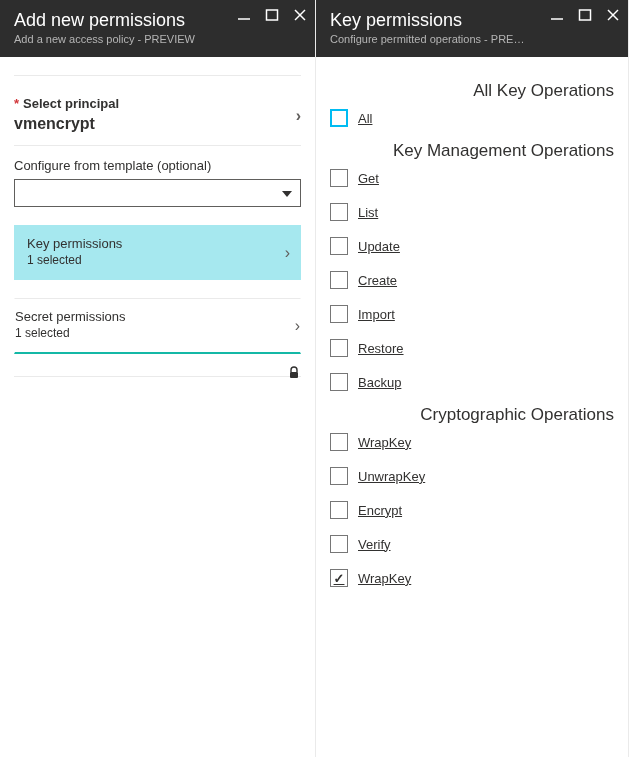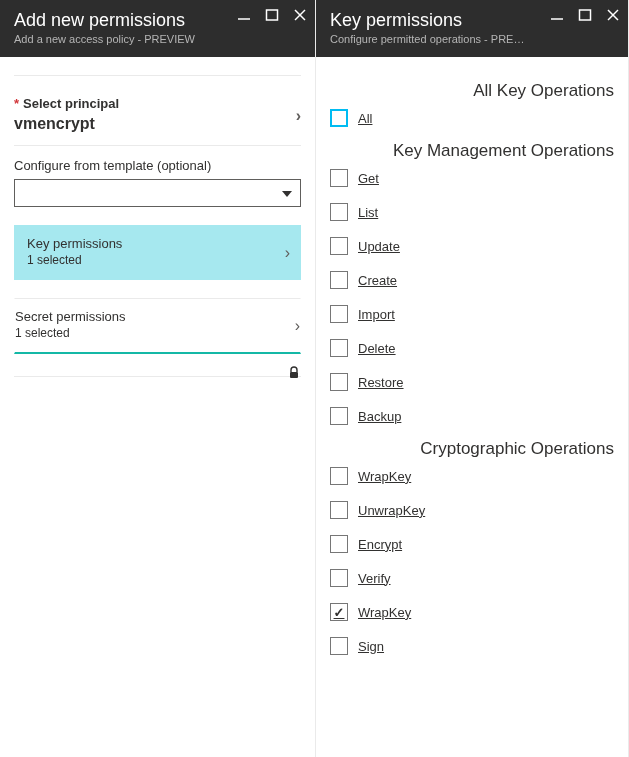--- a/index.html
+++ b/index.html
@@ -308,24 +308,20 @@
         <div class="checkbox-row">
             <div class="cb"></div>
             <span class="cb-label">Create</span>
           </div>
         <div class="checkbox-row">
             <div class="cb"></div>
             <span class="cb-label">Import</span>
           </div>
         <div class="checkbox-row">
             <div class="cb"></div>
-            <span class="cb-label">Delete</span>
-          </div>
-        <div class="checkbox-row">
-            <div class="cb"></div>
             <span class="cb-label">Restore</span>
           </div>
         <div class="checkbox-row">
             <div class="cb"></div>
             <span class="cb-label">Backup</span>
           </div>
       </div>
 
       <div class="group-block">
         <div class="group-title">Cryptographic Operations</div>
@@ -341,22 +337,18 @@
             <div class="cb"></div>
             <span class="cb-label">Encrypt</span>
           </div>
         <div class="checkbox-row">
             <div class="cb"></div>
             <span class="cb-label">Verify</span>
           </div>
         <div class="checkbox-row">
             <div class="cb checked"></div>
             <span class="cb-label">WrapKey</span>
-          </div>
-        <div class="checkbox-row">
-            <div class="cb"></div>
-            <span class="cb-label">Sign</span>
           </div>
       </div>
 
     </div>
   </div>
 </div>
 
 </body></html>

